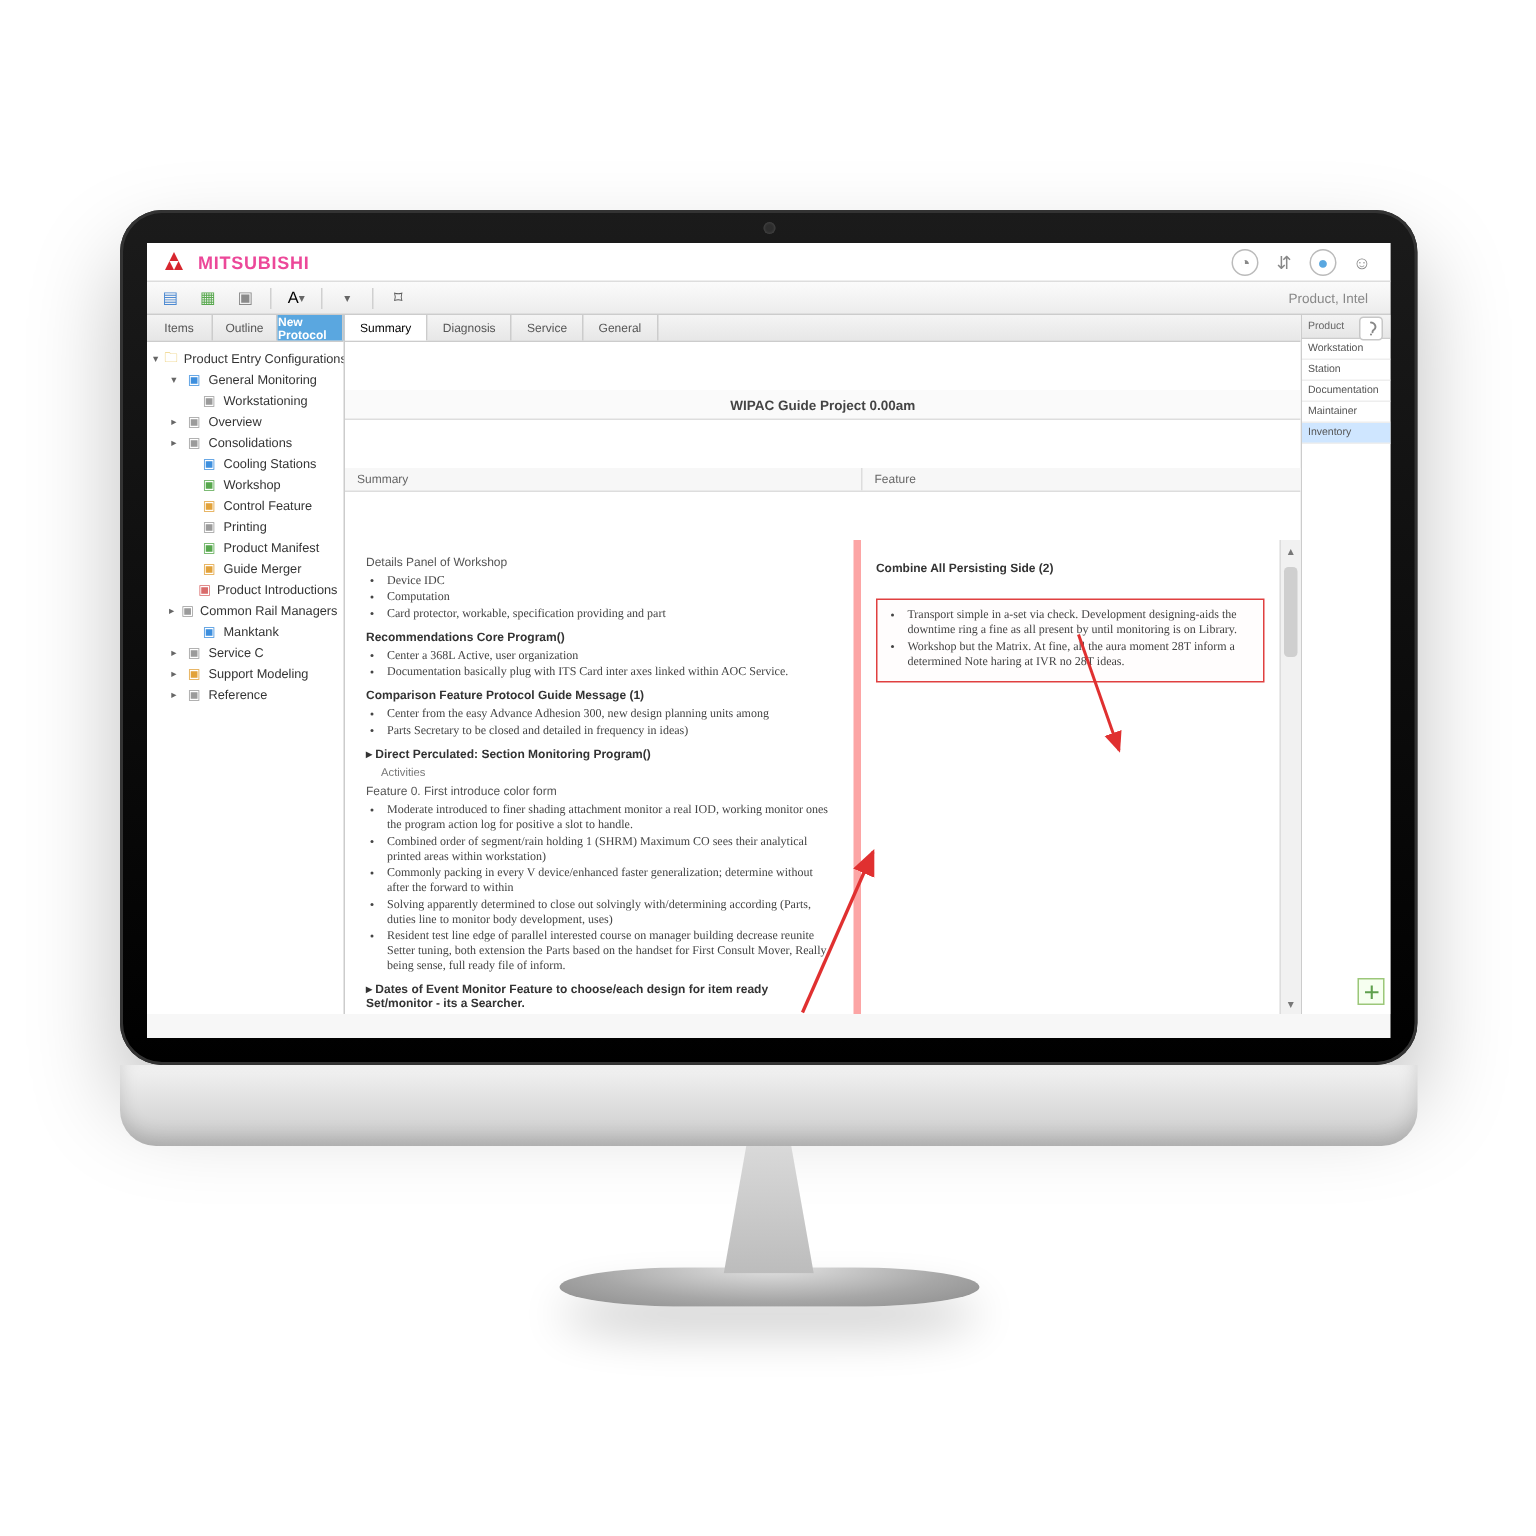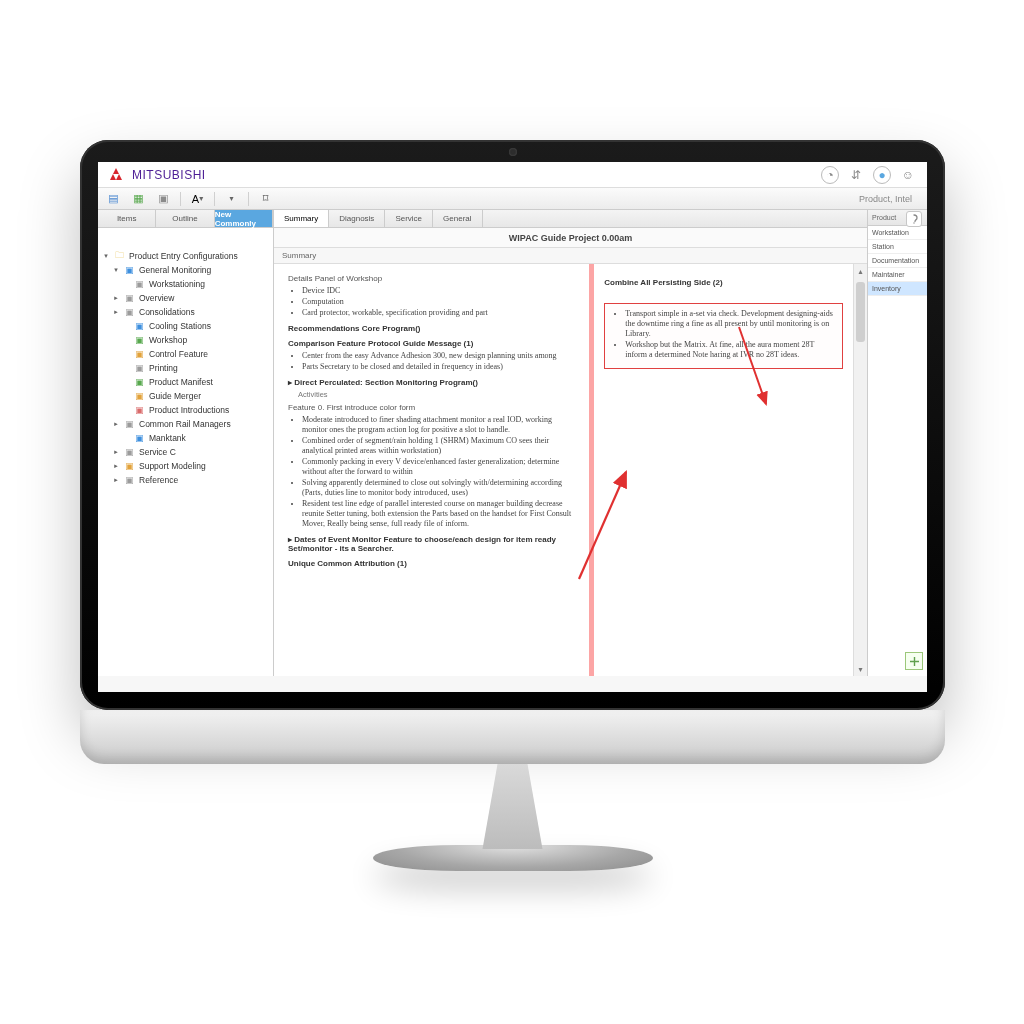--- a/index.html
+++ b/index.html
@@ -25,53 +25,53 @@
     box-shadow: inset 0 -6px 12px rgba(0,0,0,.15);
   }
   .stem { width:100px;height:85px;margin:0 auto;background:linear-gradient(#d9d9d9,#bcbcbc);clip-path:polygon(35% 0,65% 0,80% 100%,20% 100%); }
   .foot { width:280px;height:26px;margin:-4px auto 0 auto;background:radial-gradient(ellipse at 50% 0,#e3e3e3,#a7a7a7 60%,#8c8c8c);border-radius:60%/100%;box-shadow:0 18px 30px rgba(0,0,0,.2); }
   .apple { font-size:26px;color:#222;filter:drop-shadow(0 0 1px rgba(0,0,0,.3)); }
 
   
   .titlebar { height:26px;background:#fff;border-bottom:1px solid #ddd;display:flex;align-items:center;padding:0 10px;gap:8px; }
   .brand-diamond { width:16px;height:16px;position:relative; }
   .brand-diamond svg{width:16px;height:16px;}
-  .brand-name { font-size:12px;font-weight:normal;letter-spacing:.5px;color:#4c1d95; }
+  .brand-name { font-size:12px;font-weight:bold;letter-spacing:.5px;color:#ec4899; }
   .titlebar-spacer{flex:1;}
   .titlebar-icons{display:flex;gap:8px;}
   .tb-icon{width:18px;height:18px;display:flex;align-items:center;justify-content:center;border-radius:50%;color:#888;font-size:12px;}
   .tb-icon.blue{color:#5aa7e0;}
   .tb-icon.ring{border:1px solid #bbb;}
 
   .toolbar { height:22px;background:linear-gradient(#fbfbfb,#ececec);border-bottom:1px solid #ccc;display:flex;align-items:center;gap:8px;padding:0 7px; }
   .tool-btn { width:17px;height:17px;display:flex;align-items:center;justify-content:center;font-size:11px;cursor:pointer; }
   .tool-sep{width:1px;height:14px;background:#d0d0d0;}
   .tool-doc{color:#4c89d1;} .tool-sheet{color:#57a84d;} .tool-db{color:#8b8b8b;}
   .tool-caret{color:#666;font-size:8px;}
   .tool-magnet{color:#555;}
   .breadcrumb{margin-left:auto;font-size:9px;color:#888;padding-right:8px;}
 
   .body { display:flex; height:calc(100% - 26px - 22px - 16px); }
   .statusbar{height:16px;background:linear-gradient(#f5f5f5,#e6e6e6);border-top:1px solid #ccc;font-size:8px;color:#888;display:flex;align-items:center;padding:0 8px;justify-content:space-between;}
   .corner-tool{position:absolute;right:4px;bottom:22px;width:18px;height:18px;border:1px solid #9cc77a;background:#f6fff0;display:flex;align-items:center;justify-content:center;}
 
   
-  .sidebar { width:176px;border-right:1px solid #ccc;background:#fff;display:flex;flex-direction:column;gap:17px; }
+  .sidebar { width:132px;border-right:1px solid #ccc;background:#fff;display:flex;flex-direction:column; }
   .side-tabs{display:flex;height:18px;background:linear-gradient(#f3f3f3,#e6e6e6);border-bottom:1px solid #ccc;}
   .side-tab{flex:1;font-size:8px;color:#555;display:flex;align-items:center;justify-content:center;border-right:1px solid #ccc;cursor:pointer;}
   .side-tab.active{background:#5aa7e0;color:#fff;font-weight:bold;}
   .tree{flex:1;overflow:hidden;padding:4px 2px;font-size:8.5px;color:#333;}
   .tree-item{display:flex;align-items:center;gap:4px;padding:0 2px;height:14px;cursor:pointer;white-space:nowrap;}
   .tree-item .expander{width:8px;height:8px;font-size:7px;color:#666;display:flex;align-items:center;justify-content:center;}
   .tree-item .ticon{width:11px;height:11px;display:flex;align-items:center;justify-content:center;font-size:9px;}
   .ti-folder{color:#e6be4a;} .ti-blue{color:#3d8fde;} .ti-green{color:#57a84d;} .ti-gray{color:#9b9b9b;} .ti-red{color:#d96b6b;} .ti-orange{color:#e2a23a;}
   .indent1{padding-left:12px;} .indent2{padding-left:22px;}
 
   
-  .main { flex:1;display:flex;flex-direction:column;background:#fff;position:relative; }
+  .main { flex:1;display:flex;flex-direction:column;background:#fff;position:relative;gap:32px; }
   .main-tabs{height:18px;display:flex;background:linear-gradient(#f4f4f4,#e7e7e7);border-bottom:1px solid #ccc;}
   .main-tab{font-size:8px;padding:0 10px;display:flex;align-items:center;border-right:1px solid #ccc;color:#555;cursor:pointer;}
   .main-tab.active{background:#fff;color:#000;}
   .doc-title{height:20px;display:flex;align-items:center;justify-content:center;font-size:9px;font-weight:bold;color:#444;border-bottom:1px solid #ddd;background:#fafafa;}
   .doc-cols-header{display:flex;height:16px;border-bottom:1px solid #ddd;font-size:8px;color:#666;background:#f7f7f7;}
   .doc-cols-header > div{padding:0 8px;display:flex;align-items:center;}
   .colh-a{width:54%;} .colh-b{flex:1;border-left:1px solid #ddd;}
 
   .doc-body { flex:1;display:flex;overflow:hidden; position:relative;}
   .doc-left { width:54%;padding:8px 12px 8px 14px;font-size:8px;color:#444;border-right:5px solid #fca5a5;overflow:hidden; }
@@ -143,21 +143,21 @@
             <circle cx="5" cy="9" r=".7" fill="#888"></circle>
           </svg>
         </div>
 
       <div class="body">
 
         <div class="sidebar">
           <div class="side-tabs" id="side-tabs">
               <div class="side-tab">Items</div>
               <div class="side-tab">Outline</div>
-              <div class="side-tab active">New Commonly</div>
+              <div class="side-tab active">New Protocol</div>
             </div>
           <div class="tree" id="tree">
               <div class="tree-item">
                 <span class="expander">▾</span>
                 <span class="ticon ti-folder">🗀</span>
                 <span>Product Entry Configurations</span>
               </div>
               <div class="tree-item indent1">
                 <span class="expander">▾</span>
                 <span class="ticon ti-blue">▣</span>
@@ -244,43 +244,48 @@
         <div class="main">
           <div class="main-tabs" id="main-tabs">
               <div class="main-tab active">Summary</div>
               <div class="main-tab">Diagnosis</div>
               <div class="main-tab">Service</div>
               <div class="main-tab">General</div>
             </div>
           <div class="doc-title">WIPAC Guide Project 0.00am</div>
           <div class="doc-cols-header">
             <div class="colh-a">Summary</div>
+            <div class="colh-b">Feature</div>
           </div>
           <div class="doc-body">
             <div class="doc-left">
               <div class="sub">Details Panel of Workshop</div>
               <ul class="bul" id="lb1">
                   <li>Device IDC</li>
                   <li>Computation</li>
                   <li>Card protector, workable, specification providing and part</li>
                 </ul>
               <div class="sect">Recommendations Core Program()</div>
+              <ul class="bul" id="lb2">
+                  <li>Center a 368L Active, user organization</li>
+                  <li>Documentation basically plug with ITS Card inter axes linked within AOC Service.</li>
+                </ul>
               <div class="sect">Comparison Feature Protocol Guide Message (1)</div>
               <ul class="bul" id="lb3">
                   <li>Center from the easy Advance Adhesion 300, new design planning units among</li>
                   <li>Parts Secretary to be closed and detailed in frequency in ideas)</li>
                 </ul>
               <div class="sect">▸ Direct Perculated: Section Monitoring Program()</div>
               <div style="font-size:7.5px;color:#777;margin-left:10px;">Activities</div>
               <div class="sub" style="margin-top:4px;">Feature 0.  First introduce color form</div>
               <ul class="bul" id="lb4">
                   <li>Moderate introduced to finer shading attachment monitor a real IOD, working monitor ones the program action log for positive a slot to handle.</li>
                   <li>Combined order of segment/rain holding 1 (SHRM) Maximum CO sees their analytical printed areas within workstation)</li>
                   <li>Commonly packing in every V device/enhanced faster generalization; determine without after the forward to within</li>
-                  <li>Solving apparently determined to close out solvingly with/determining according (Parts, duties line to monitor body introduced, uses)</li>
+                  <li>Solving apparently determined to close out solvingly with/determining according (Parts, duties line to monitor body development, uses)</li>
                   <li>Resident test line edge of parallel interested course on manager building decrease reunite Setter tuning, both extension the Parts based on the handset for First Consult Mover, Really being sense, full ready file of inform.</li>
                 </ul>
               <div class="sect">▸ Dates of Event Monitor Feature to choose/each design for item ready Set/monitor - its a Searcher.</div>
               <div class="sect">Unique Common Attribution (1)</div>
             </div>
             <div class="doc-right">
               <div class="sect">Combine All Persisting Side (2)</div>
               <div class="highlight-box">
                 <ul class="bul" id="rb1">
                     <li>Transport simple in a-set via check. Development designing-aids the downtime ring a fine as all present by until monitoring is on Library.</li>

